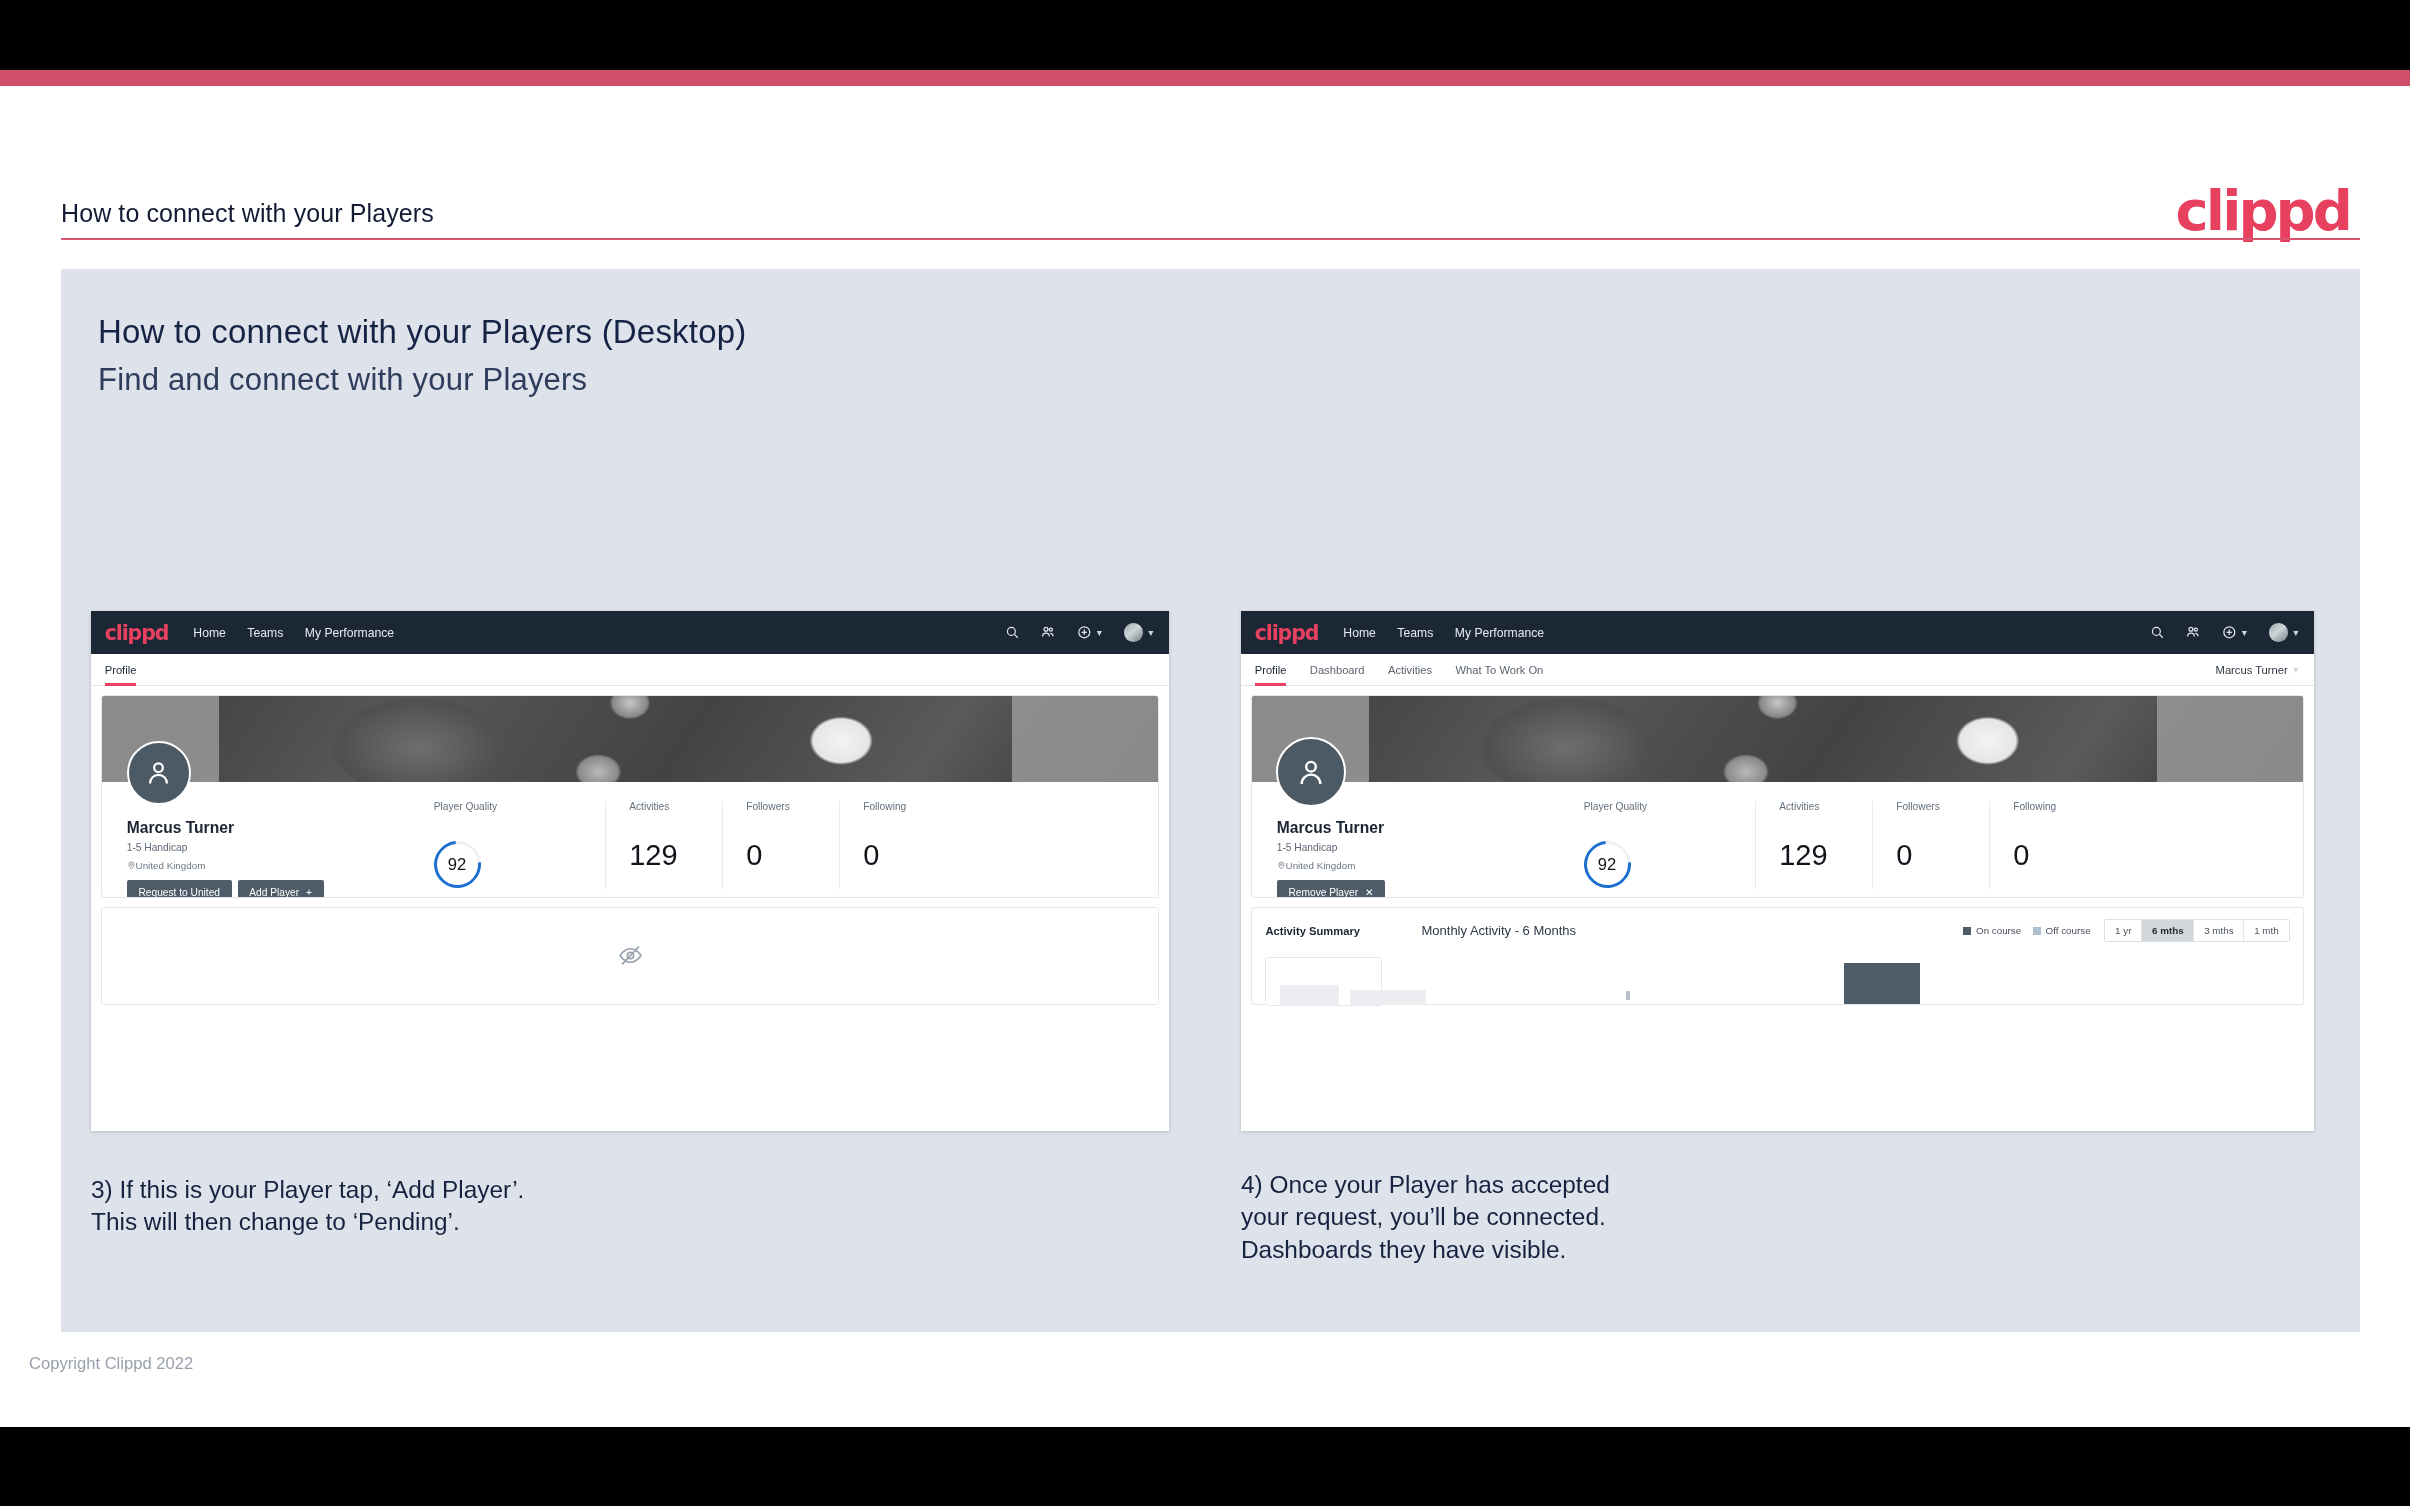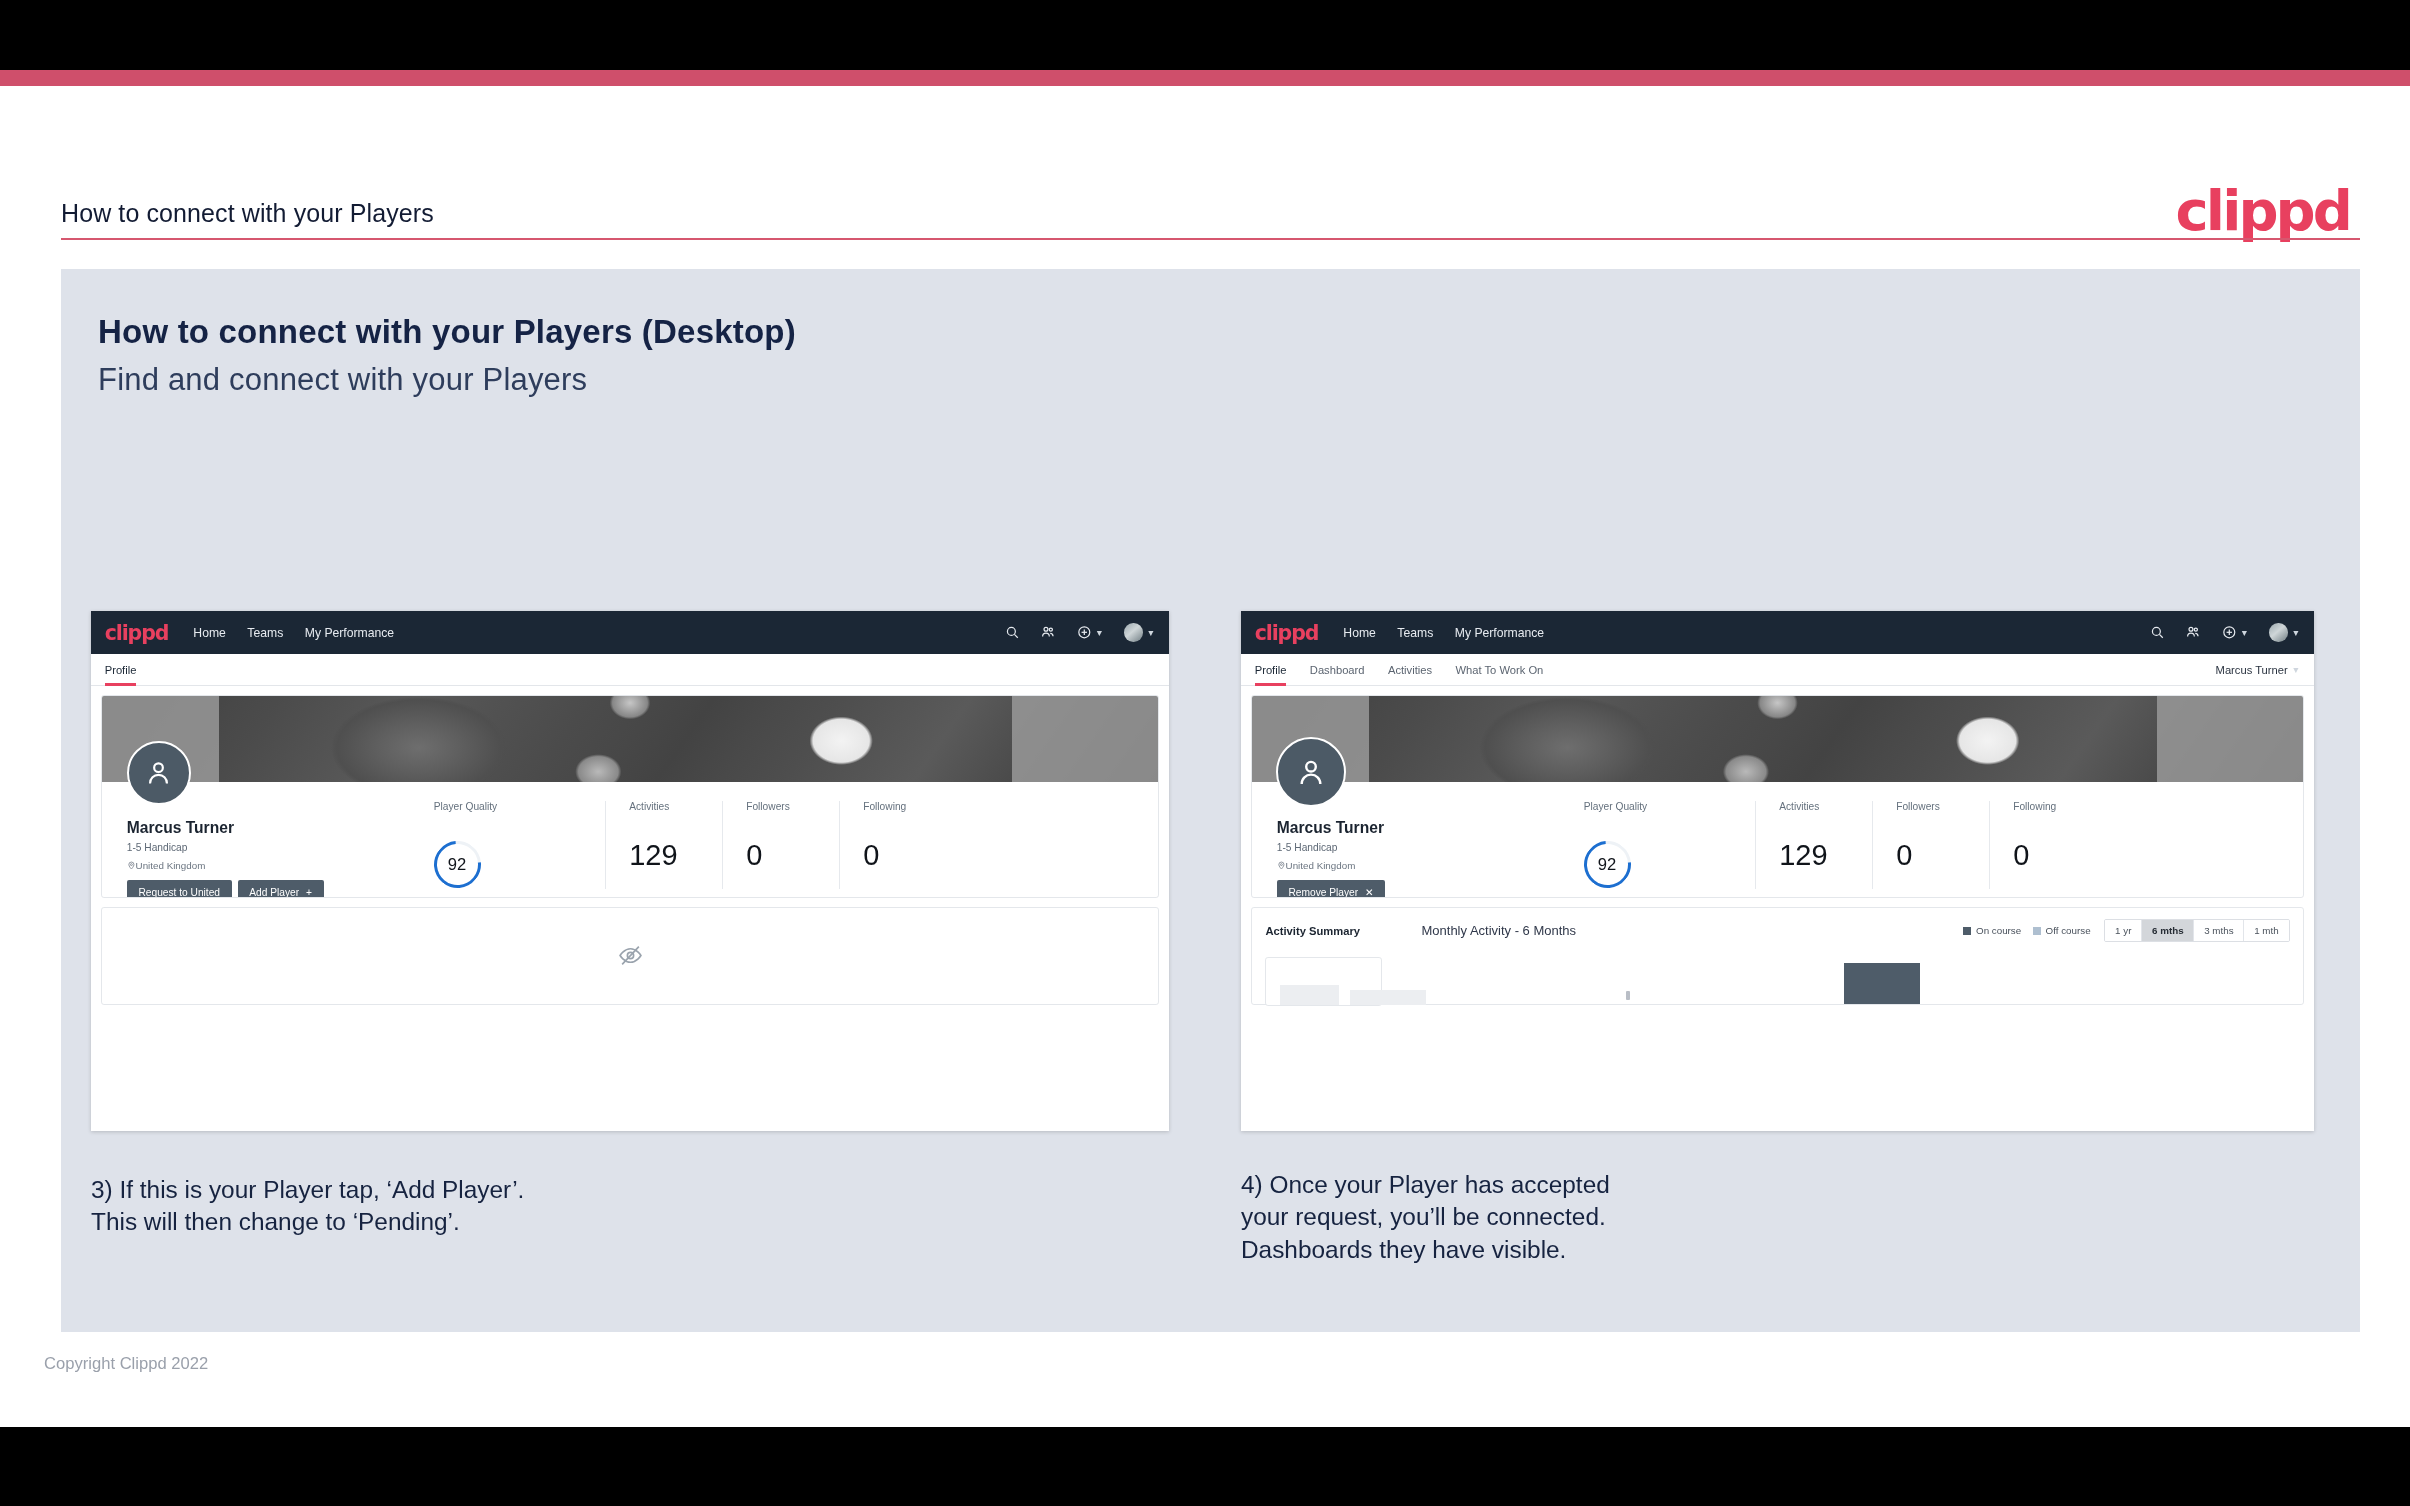--- a/index.html
+++ b/index.html
@@ -43,21 +43,21 @@
   }
 
   
   .panel {
     position:absolute; left:61px; top:183px; width:2299px; height:1063px;
     background:#dee2ea;
   }
 
   .panel-title {
     position:absolute; left:37px; top:44px;
-    font-size:33px; font-weight:bold; color:#152345; letter-spacing:0.2px;
+    font-size:33px; font-weight:normal; color:#152345; letter-spacing:0.2px;
   }
   .panel-subtitle {
     position:absolute; left:37px; top:93px;
     font-size:31px; color:#2e3d5c; font-weight:normal; letter-spacing:0.2px;
   }
 
   
   .shot {
     position:absolute;
     background:#fff;
@@ -261,21 +261,21 @@
   }
 
   
   .caption {
     position:absolute; font-size:24.4px; line-height:1.33; color:#162340;
   }
   .cap-left  { left:30px;   top:905px; width:741px; }
   .cap-right { left:1180px; top:900px; width:683px; }
 
   .copyright {
-    position:absolute; left:44px; top:1268px;
+    position:absolute; left:29px; top:1268px;
     font-size:16.6px; color:#9aa0ab;
   }
 </style>
 </head>
 <body>
 
 <div class="band-top"></div>
 <div class="band-accent"></div>
 <div class="band-bottom"></div>
 

